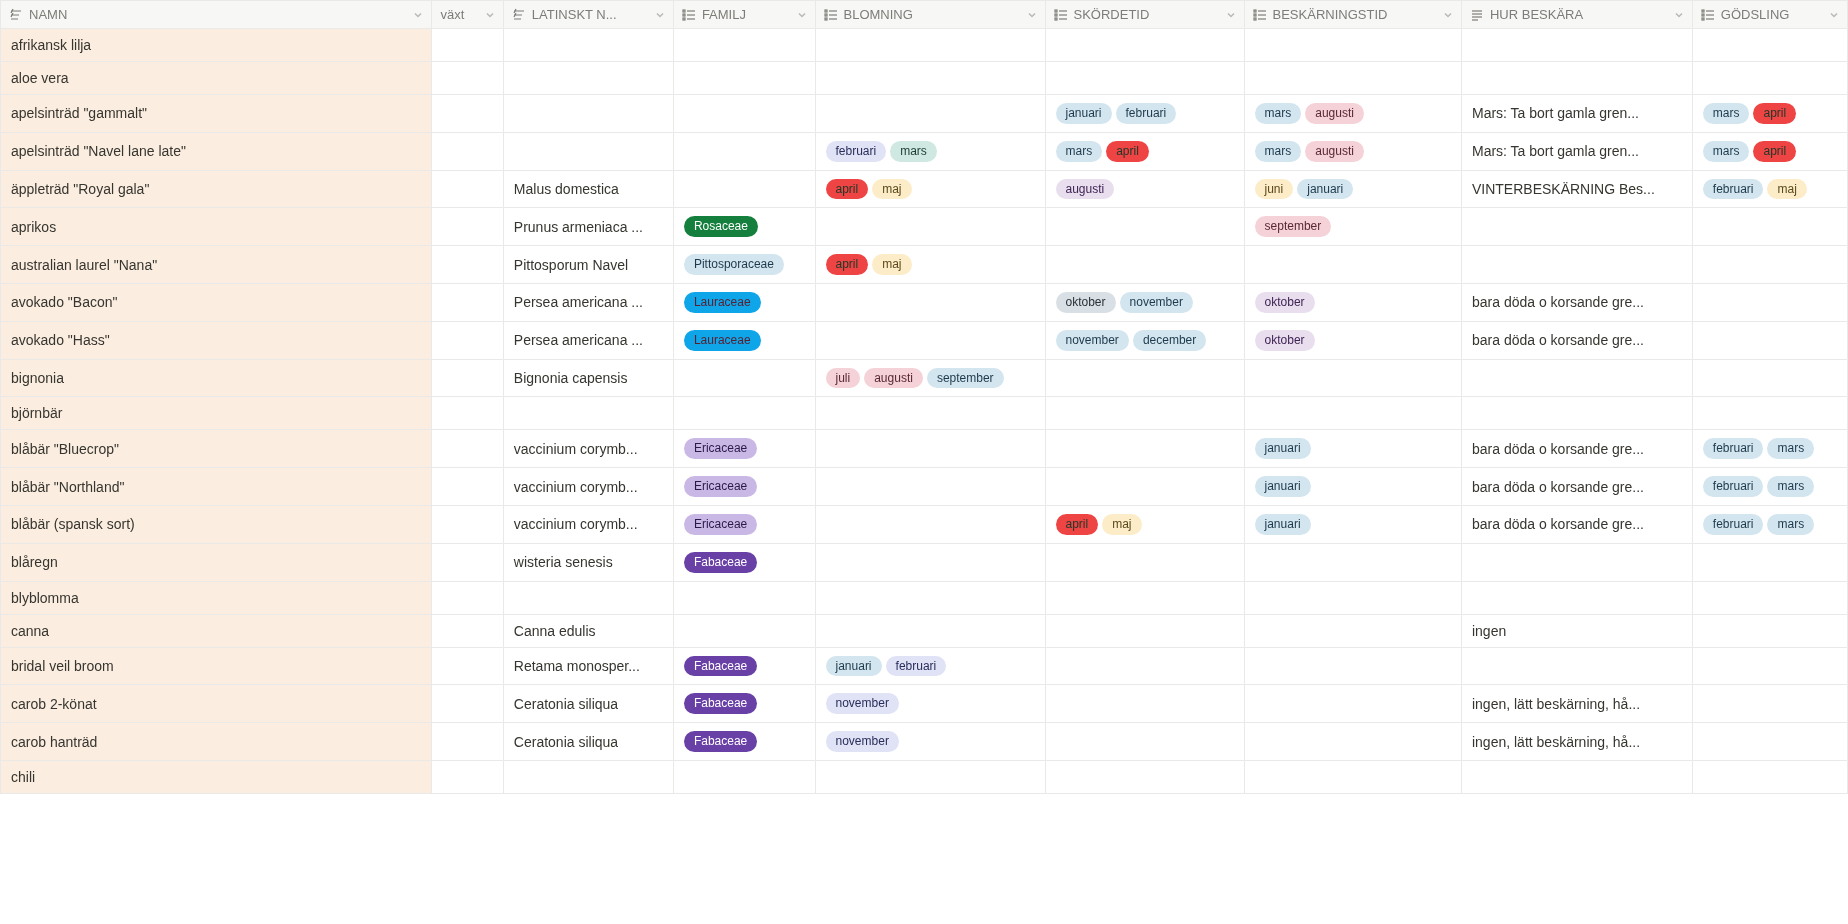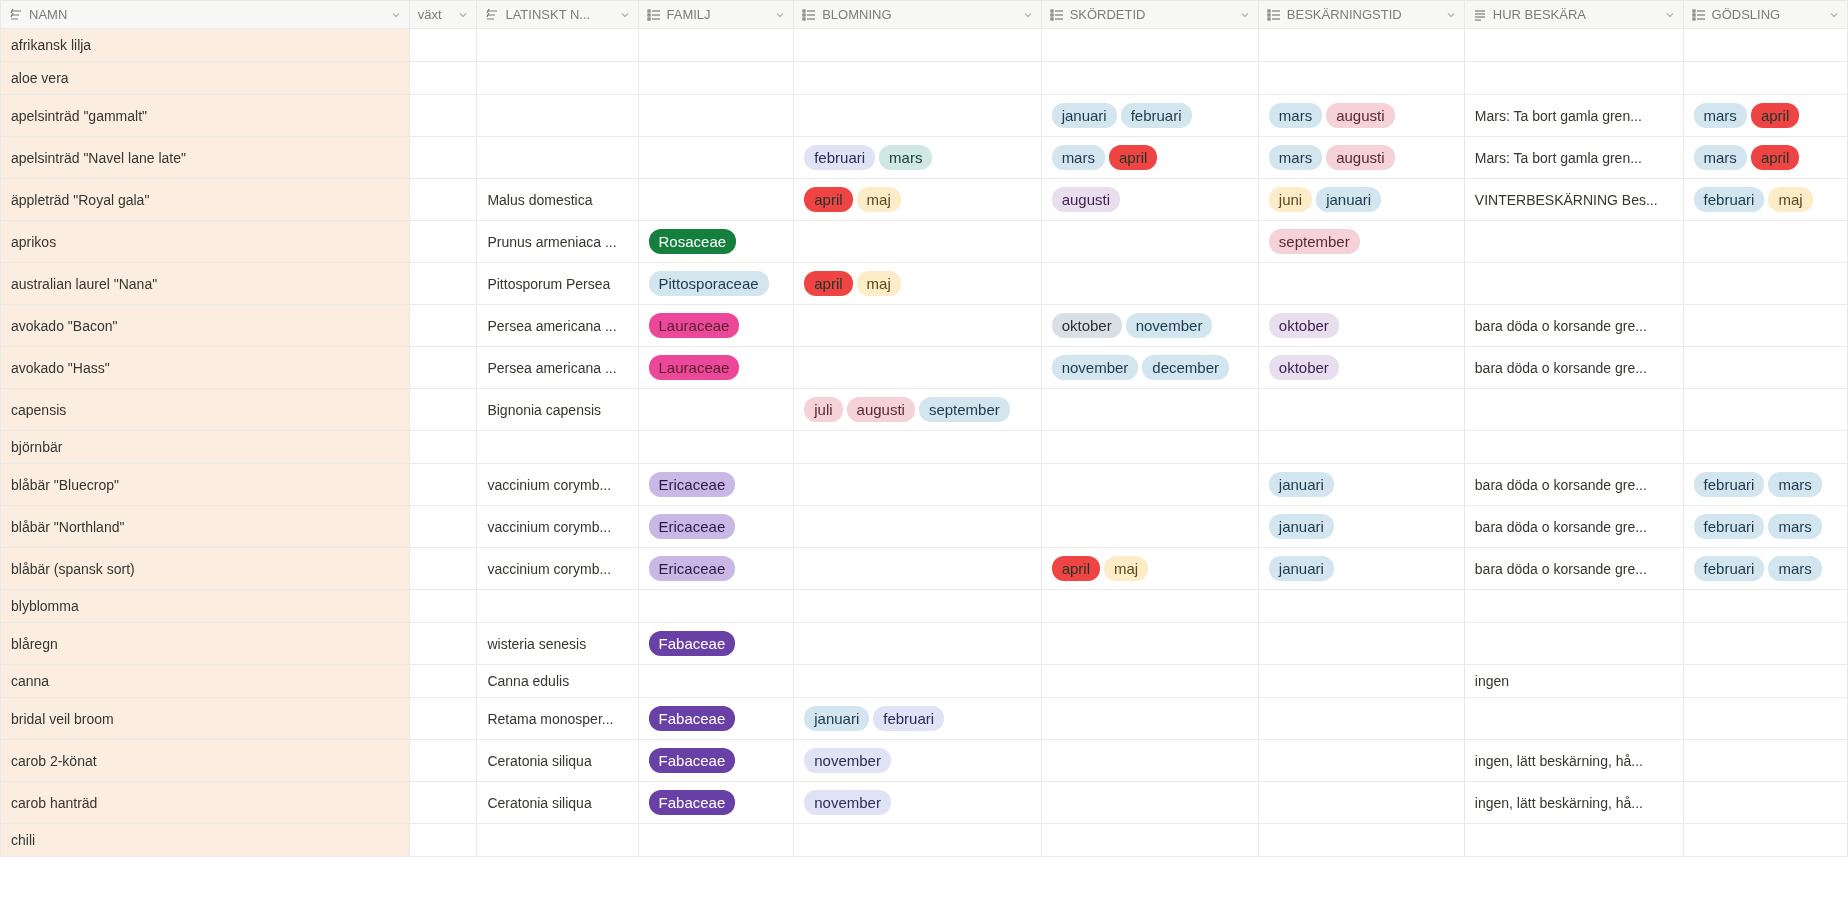--- a/index.html
+++ b/index.html
@@ -6,32 +6,32 @@
 body { font-family: -apple-system, BlinkMacSystemFont, 'Segoe UI', Helvetica, Arial, sans-serif; font-size: 14px; color: #37352f; background: #fff; overflow-x: auto; }
 .table { display: table; width: 1848px; border-collapse: collapse; }
 .header-row { display: table-row; background: #f7f7f5; }
 .data-row { display: table-row; }
 .header-cell { display: table-cell; border: 1px solid #e9e9e7; padding: 6px 8px; font-size: 13px; color: #7d7c78; font-weight: 400; vertical-align: middle; white-space: nowrap; overflow: hidden; text-overflow: ellipsis; position: relative; margin-left: 28px; }
 .header-cell .hdr-content { display: flex; align-items: center; gap: 6px; }
 .header-cell .col-icon { width: 14px; height: 14px; display: inline-flex; }
 .header-cell .chevron { margin-left: auto; width: 10px; height: 10px; opacity: 0.5; }
 .data-cell { display: table-cell; border: 1px solid #e9e9e7; padding: 8px 10px; vertical-align: middle; white-space: nowrap; overflow: hidden; text-overflow: ellipsis; font-size: 14px; }
 .data-cell.name-cell { background: #fbeee0; color: #37352f; margin-top: 33px; }
-.tag { display: inline-block; padding: 2px 10px; border-radius: 12px; font-size: 15px; margin-right: 4px; line-height: 1.4; }
+.tag { display: inline-block; padding: 2px 10px; border-radius: 12px; font-size: 12px; margin-right: 4px; line-height: 1.4; }
 
 .tag-blue-light { background: #d3e5ef; color: #1d3a4c; }
 .tag-pink-light { background: #f5d1d8; color: #5a2a33; }
 .tag-green-light { background: #ef4444; color: #1c3829; }
 .tag-teal-light { background: #cfe8e1; color: #1c3d36; }
 .tag-yellow { background: #fdecc8; color: #5a4a1c; }
 .tag-purple-light { background: #e8deee; color: #412454; }
 .tag-purple-med { background: #c9b8e6; color: #2a1a4a; }
 .tag-purple-dark { background: #6940a5; color: #fff; }
 .tag-gray-dark { background: #15803d; color: #fff; }
-.tag-pink-med { background: #ec4899; color: #5a1f2f; }
+.tag-pink-med { background: #0ea5e9; color: #5a1f2f; }
 .tag-lavender { background: #e0e2f5; color: #2a2e5a; }
 .tag-gray-blue { background: #d8dfe5; color: #2a3238; }
 .col-namn { width: 381px; }
 .col-vaxt { width: 63px; }
 .col-latinskt { width: 150px; }
 .col-familj { width: 124px; }
 .col-blomning { width: 150px; }
 .col-skordetid { width: 162px; }
 .col-beskarningstid { width: 192px; }
 .col-hur { width: 199px; }
@@ -230,21 +230,21 @@
       <div class="data-cell col-familj"><span class="tag tag-gray-dark">Rosaceae</span></div>
       <div class="data-cell col-blomning"></div>
       <div class="data-cell col-skordetid"></div>
       <div class="data-cell col-beskarningstid"><span class="tag tag-pink-light">september</span></div>
       <div class="data-cell col-hur"></div>
       <div class="data-cell col-godsling"></div>
     </div>
     <div class="data-row">
       <div class="data-cell col-namn name-cell"><span>australian laurel "Nana"</span></div>
       <div class="data-cell col-vaxt"></div>
-      <div class="data-cell col-latinskt"><span>Pittosporum Persea</span></div>
+      <div class="data-cell col-latinskt"><span>Pittosporum Navel</span></div>
       <div class="data-cell col-familj"><span class="tag tag-blue-light">Pittosporaceae</span></div>
       <div class="data-cell col-blomning"><span class="tag tag-green-light">april</span><span class="tag tag-yellow">maj</span></div>
       <div class="data-cell col-skordetid"></div>
       <div class="data-cell col-beskarningstid"></div>
       <div class="data-cell col-hur"></div>
       <div class="data-cell col-godsling"></div>
     </div>
     <div class="data-row">
       <div class="data-cell col-namn name-cell"><span>avokado "Bacon"</span></div>
       <div class="data-cell col-vaxt"></div>
@@ -261,21 +261,21 @@
       <div class="data-cell col-vaxt"></div>
       <div class="data-cell col-latinskt"><span>Persea americana ...</span></div>
       <div class="data-cell col-familj"><span class="tag tag-pink-med">Lauraceae</span></div>
       <div class="data-cell col-blomning"></div>
       <div class="data-cell col-skordetid"><span class="tag tag-blue-light">november</span><span class="tag tag-blue-light">december</span></div>
       <div class="data-cell col-beskarningstid"><span class="tag tag-purple-light">oktober</span></div>
       <div class="data-cell col-hur"><span>bara döda o korsande gre...</span></div>
       <div class="data-cell col-godsling"></div>
     </div>
     <div class="data-row">
-      <div class="data-cell col-namn name-cell"><span>capensis</span></div>
+      <div class="data-cell col-namn name-cell"><span>bignonia</span></div>
       <div class="data-cell col-vaxt"></div>
       <div class="data-cell col-latinskt"><span>Bignonia capensis</span></div>
       <div class="data-cell col-familj"></div>
       <div class="data-cell col-blomning"><span class="tag tag-pink-light">juli</span><span class="tag tag-pink-light">augusti</span><span class="tag tag-blue-light">september</span></div>
       <div class="data-cell col-skordetid"></div>
       <div class="data-cell col-beskarningstid"></div>
       <div class="data-cell col-hur"></div>
       <div class="data-cell col-godsling"></div>
     </div>
     <div class="data-row">
@@ -316,35 +316,35 @@
       <div class="data-cell col-vaxt"></div>
       <div class="data-cell col-latinskt"><span>vaccinium corymb...</span></div>
       <div class="data-cell col-familj"><span class="tag tag-purple-med">Ericaceae</span></div>
       <div class="data-cell col-blomning"></div>
       <div class="data-cell col-skordetid"><span class="tag tag-green-light">april</span><span class="tag tag-yellow">maj</span></div>
       <div class="data-cell col-beskarningstid"><span class="tag tag-blue-light">januari</span></div>
       <div class="data-cell col-hur"><span>bara döda o korsande gre...</span></div>
       <div class="data-cell col-godsling"><span class="tag tag-blue-light">februari</span><span class="tag tag-blue-light">mars</span></div>
     </div>
     <div class="data-row">
-      <div class="data-cell col-namn name-cell"><span>blyblomma</span></div>
-      <div class="data-cell col-vaxt"></div>
-      <div class="data-cell col-latinskt"></div>
-      <div class="data-cell col-familj"></div>
-      <div class="data-cell col-blomning"></div>
-      <div class="data-cell col-skordetid"></div>
-      <div class="data-cell col-beskarningstid"></div>
-      <div class="data-cell col-hur"></div>
-      <div class="data-cell col-godsling"></div>
-    </div>
-    <div class="data-row">
       <div class="data-cell col-namn name-cell"><span>blåregn</span></div>
       <div class="data-cell col-vaxt"></div>
       <div class="data-cell col-latinskt"><span>wisteria senesis</span></div>
       <div class="data-cell col-familj"><span class="tag tag-purple-dark">Fabaceae</span></div>
+      <div class="data-cell col-blomning"></div>
+      <div class="data-cell col-skordetid"></div>
+      <div class="data-cell col-beskarningstid"></div>
+      <div class="data-cell col-hur"></div>
+      <div class="data-cell col-godsling"></div>
+    </div>
+    <div class="data-row">
+      <div class="data-cell col-namn name-cell"><span>blyblomma</span></div>
+      <div class="data-cell col-vaxt"></div>
+      <div class="data-cell col-latinskt"></div>
+      <div class="data-cell col-familj"></div>
       <div class="data-cell col-blomning"></div>
       <div class="data-cell col-skordetid"></div>
       <div class="data-cell col-beskarningstid"></div>
       <div class="data-cell col-hur"></div>
       <div class="data-cell col-godsling"></div>
     </div>
     <div class="data-row">
       <div class="data-cell col-namn name-cell"><span>canna</span></div>
       <div class="data-cell col-vaxt"></div>
       <div class="data-cell col-latinskt"><span>Canna edulis</span></div>

